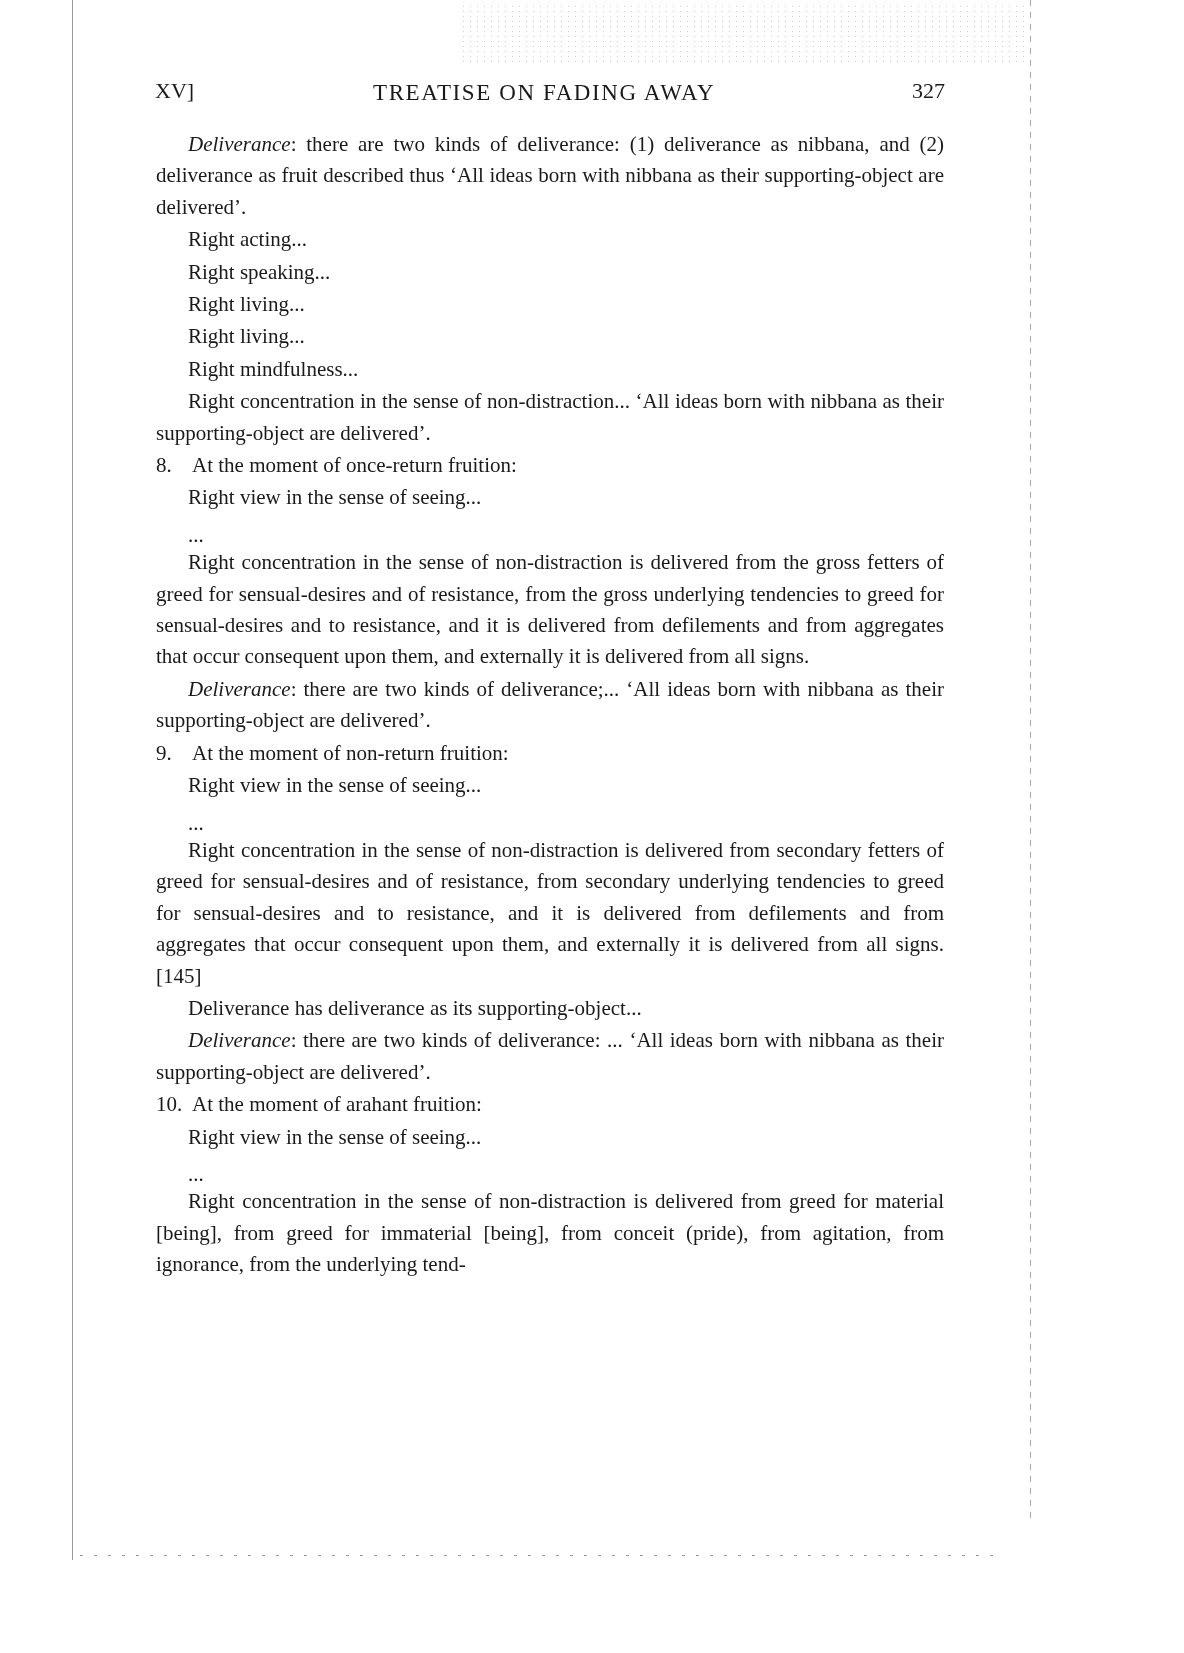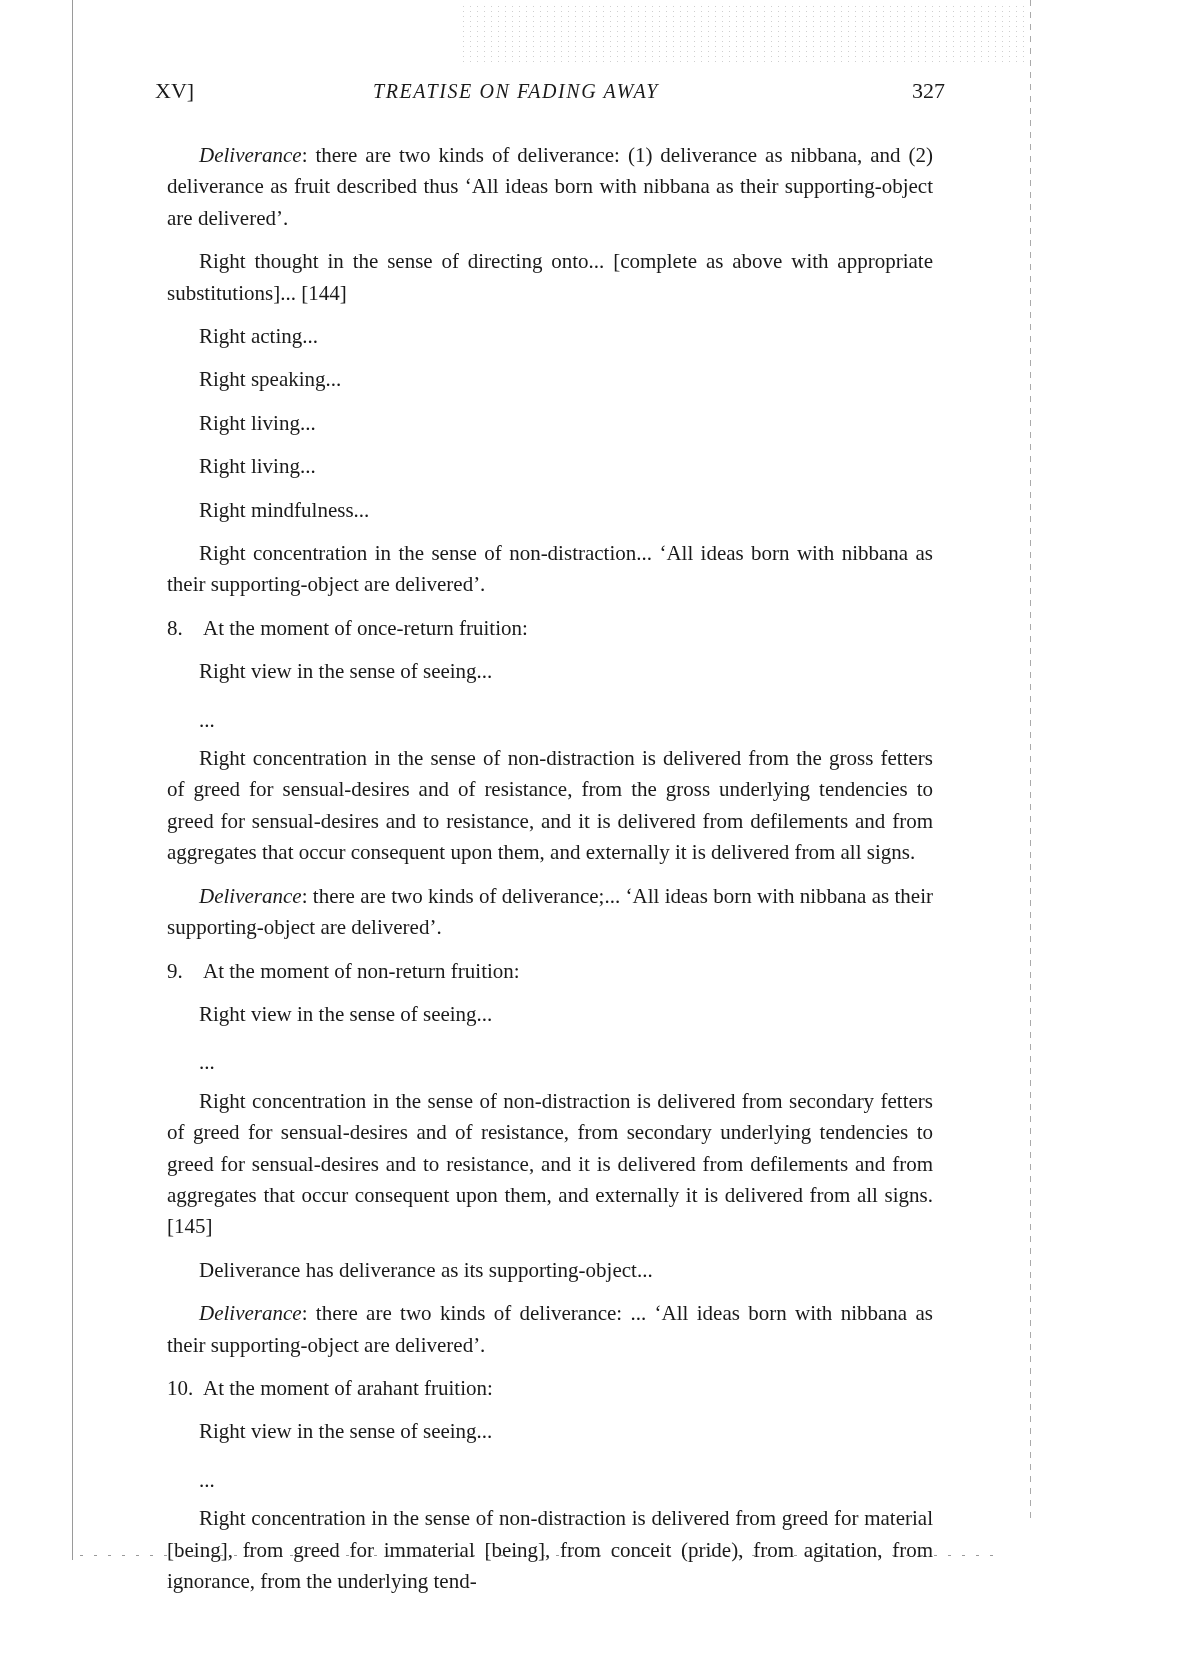--- a/index.html
+++ b/index.html
@@ -9,24 +9,24 @@
   }
   .edge-left { position: absolute; left: 72px; top: 0; width: 1px; height: 1560px; background: #9a9a9a; }
   .edge-right { position: absolute; left: 1030px; top: 0; width: 1px; height: 1520px;
     background: repeating-linear-gradient(to bottom, #aaa 0 6px, transparent 6px 12px); }
   .bottom-dots { position: absolute; left: 80px; top: 1555px; width: 920px; height: 1px;
     background: repeating-linear-gradient(to right, #999 0 3px, transparent 3px 14px); }
   .scan-noise { position: absolute; left: 460px; top: 4px; width: 570px; height: 60px;
     background-image: radial-gradient(#bbb 0.7px, transparent 0.9px); background-size: 7px 5px; opacity: 0.7; }
   .header { position: absolute; top: 78px; left: 155px; width: 790px; height: 30px; font-size: 22px; }
   .header .left { position: absolute; left: 0; top: 0; }
-  .header .title { position: absolute; left: 218px; top: 2px; letter-spacing: 1.6px; font-size: 20px; font-style: italic; }
+  .header .title { position: absolute; left: 218px; top: 2px; letter-spacing: 1.6px; font-size: 23px; }
   .header .num { position: absolute; right: 0; top: 0; margin-left: 45px; }
   .body { position: absolute; top: 128px; left: 155px; width: 790px; font-size: 21px; line-height: 31.4px; }
-  .p { margin: 12px; text-align: justify; }
+  .p { margin: 1px; text-align: justify; }
   .ind { text-indent: 32px; }
   .sub { padding-left: 32px; }
   .num-line { padding-left: 0; }
   .num-line .n { display: inline-block; width: 36px; }
   .ellipsis { padding-left: 32px; height: 31.4px; line-height: 40px; }
   em { font-style: italic; }
 </style>
 </head>
 <body>
 
@@ -36,21 +36,20 @@
 <div class="bottom-dots"></div>
 
 <div class="header">
   <span class="left">XV]</span>
   <span class="title">TREATISE ON FADING AWAY</span>
   <span class="num">327</span>
 </div>
 
 <div class="body">
   <p class="p ind"><em>Deliverance</em><span>: there are two kinds of deliverance: (1) deliverance as nibbana, and (2) deliverance as fruit described thus ‘All ideas born with nibbana as their supporting-object are delivered’.</span></p>
-  <p class="p ind">Right thought in the sense of directing onto... [complete as above with appropriate substitutions]... [144]</p>
   <p class="p sub">Right acting...</p>
   <p class="p sub">Right speaking...</p>
   <p class="p sub">Right living...</p>
   <p class="p sub">Right living...</p>
   <p class="p sub">Right mindfulness...</p>
   <p class="p ind">Right concentration in the sense of non-distraction... ‘All ideas born with nibbana as their supporting-object are delivered’.</p>
 
   <p class="p num-line"><span class="n">8.</span><span>At the moment of once-return fruition:</span></p>
   <p class="p sub">Right view in the sense of seeing...</p>
   <p class="p ellipsis">...</p>

